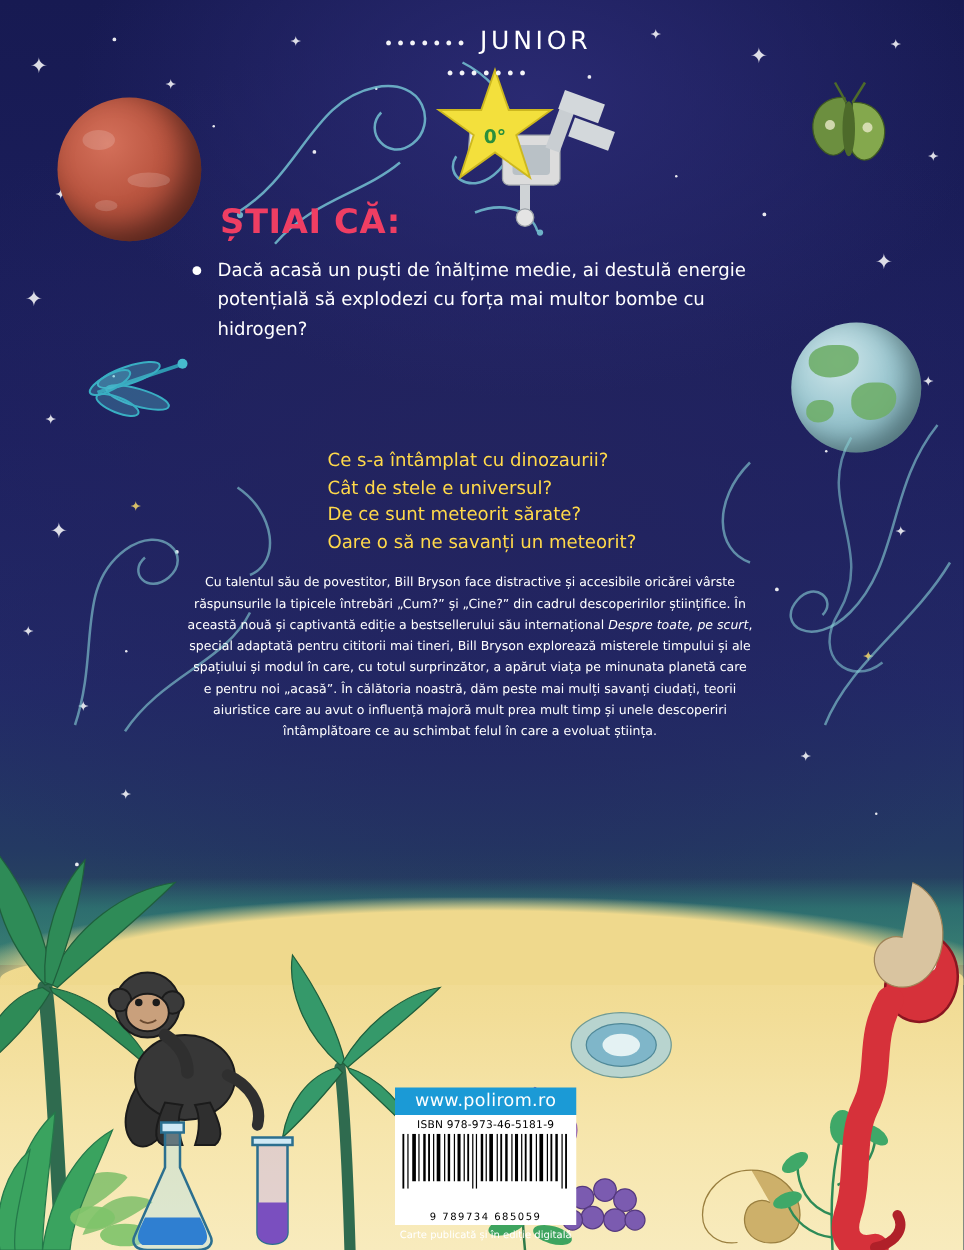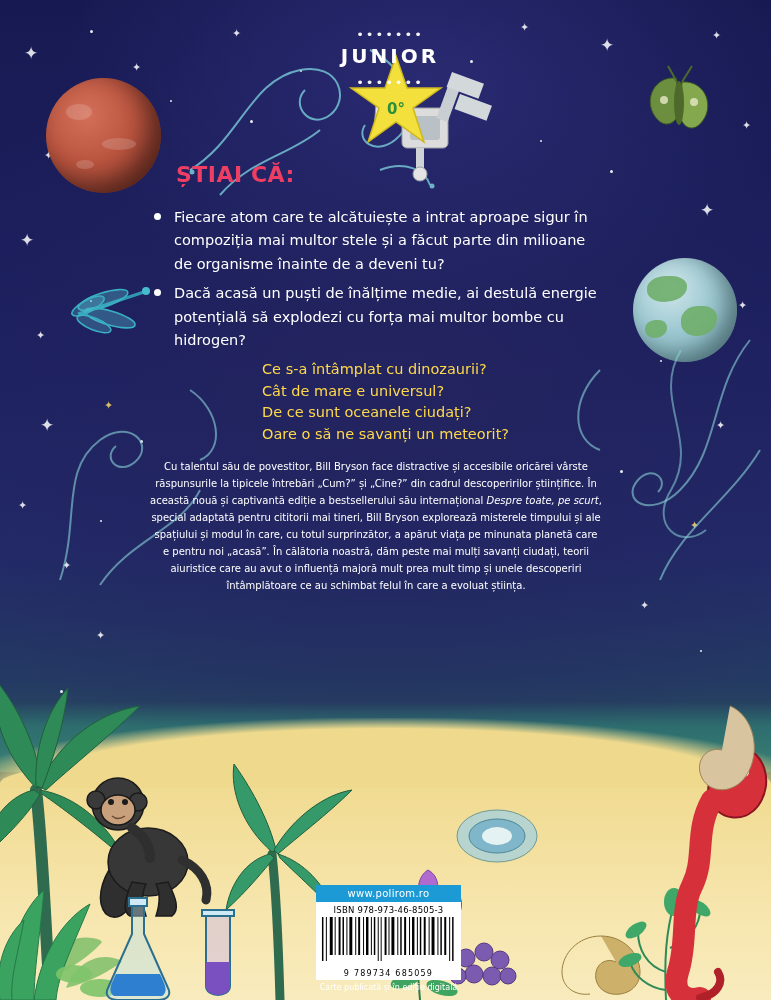--- a/index.html
+++ b/index.html
@@ -53,25 +53,25 @@
   }
   .earth-land{position:absolute;background:#6fae6a;border-radius:50% 40% 60% 45%;opacity:.9;}
   svg.deco{position:absolute;overflow:visible;}
   
   .junior{
     position:absolute;left:305px;top:20px;width:170px;text-align:center;
     color:#fff;letter-spacing:3px;font-size:20px;
     font-family:"DejaVu Sans", sans-serif;
   }
   .junior .dots{letter-spacing:2px;font-size:13px;opacity:.95;}
-  .junior .word{font-weight:bold;}
+  .junior .word{font-weight:normal;}
   
   .stiai{
     position:absolute;left:176px;top:162px;
-    color:#ef3e63;font-size:22px;font-weight:bold;letter-spacing:.5px;
+    color:#ef3e63;font-size:27px;font-weight:bold;letter-spacing:.5px;
   }
   .bullets{
     position:absolute;left:150px;top:206px;width:450px;
     color:#ffffff;font-size:14.5px;line-height:1.62;
   }
   .bullets ul{margin:0;padding:0;list-style:none;}
   .bullets li{position:relative;padding-left:24px;margin-bottom:6px;}
   .bullets li:before{
     content:"";position:absolute;left:4px;top:7px;width:7px;height:7px;border-radius:50%;background:#fff;
   }
@@ -82,26 +82,26 @@
   .blurb{
     position:absolute;left:150px;top:458px;width:452px;
     color:#ffffff;font-size:10px;line-height:1.70;text-align:center;
   }
   .blurb em{font-style:italic;}
   
   .isbn-wrap{
     position:absolute;left:316px;bottom:8px;width:145px;text-align:center;
   }
   .web-bar{
-    background:#1b9ad6;color:#fff;font-size:10px;padding:3px 0;letter-spacing:.3px;
+    background:#1b9ad6;color:#fff;font-size:14px;padding:3px 0;letter-spacing:.3px;
   }
   .isbn-box{background:#fff;padding:3px 4px 2px;}
   .isbn-text{font-size:8.5px;color:#000;letter-spacing:.2px;margin-bottom:2px;}
   .barcode{height:44px;width:100%;display:block;}
-  .isbn-num{font-size:8px;color:#000;letter-spacing:1.2px;margin-top:8px;}
+  .isbn-num{font-size:8px;color:#000;letter-spacing:1.2px;margin-top:18px;}
   .digital{color:#fff;font-size:8px;margin-top:3px;}
 </style>
 </head>
 <body>
 
 <div id="page">
 
   <div>
     <div class="starx big" style="left:24px;top:48px;">✦</div>
     <div class="starx" style="left:44px;top:150px;">✦</div>
@@ -387,40 +387,39 @@
   <svg class="deco" style="left:684px;top:700px;" width="90" height="110" viewBox="0 0 90 110">
     <g fill="#d9c4a0" stroke="#9f8458">
       <path d="M46,6 C70,16 78,52 62,76 C50,94 26,94 18,78 C10,62 22,46 38,50"></path>
     </g>
   </svg>
 
   <div class="stiai">ȘTIAI CĂ:</div>
 
   <div class="bullets">
     <ul>
-      <li>Fiecare atom care te alcătuiește a intrat aproape sigur în compoziția mai multor stele și a făcut parte din milioane de organisme înainte de a deveni tu?</li>
       <li>Dacă acasă un puști de înălțime medie, ai destulă energie potențială să explodezi cu forța mai multor bombe cu hidrogen?</li>
     </ul>
   </div>
 
   <div class="questions">
     <div>Ce s-a întâmplat cu dinozaurii?</div>
-    <div>Cât de mare e universul?</div>
-    <div>De ce sunt oceanele ciudați?</div>
+    <div>Cât de stele e universul?</div>
+    <div>De ce sunt meteorit sărate?</div>
     <div>Oare o să ne savanți un meteorit?</div>
   </div>
 
   <div class="blurb">
     <span>Cu talentul său de povestitor, Bill Bryson face distractive și accesibile oricărei vârste răspunsurile la tipicele întrebări „Cum?” și „Cine?” din cadrul descoperirilor științifice. În această nouă și captivantă ediție a bestsellerului său internațional </span><em>Despre toate, pe scurt</em><span>, special adaptată pentru cititorii mai tineri, Bill Bryson explorează misterele timpului și ale spațiului și modul în care, cu totul surprinzător, a apărut viața pe minunata planetă care e pentru noi „acasă”. În călătoria noastră, dăm peste mai mulți savanți ciudați, teorii aiuristice care au avut o influență majoră mult prea mult timp și unele descoperiri întâmplătoare ce au schimbat felul în care a evoluat știința.</span>
   </div>
 
   <div class="isbn-wrap">
     <div class="web-bar">www.polirom.ro</div>
     <div class="isbn-box">
-      <div class="isbn-text">ISBN 978-973-46-8505-3</div>
+      <div class="isbn-text">ISBN 978-973-46-5181-9</div>
       <svg class="barcode" viewBox="0 0 140 44" preserveAspectRatio="none">
         <g fill="#000">
           <rect x="2" y="0" width="1.5" height="44"></rect>
             <rect x="6" y="0" width="1" height="44"></rect>
           <rect x="10" y="0" width="3" height="38"></rect>
             <rect x="15" y="0" width="1" height="38"></rect>
           <rect x="19" y="0" width="2" height="38"></rect>
             <rect x="23" y="0" width="1.5" height="38"></rect>
           <rect x="27" y="0" width="1" height="38"></rect>
             <rect x="30" y="0" width="3" height="38"></rect>

